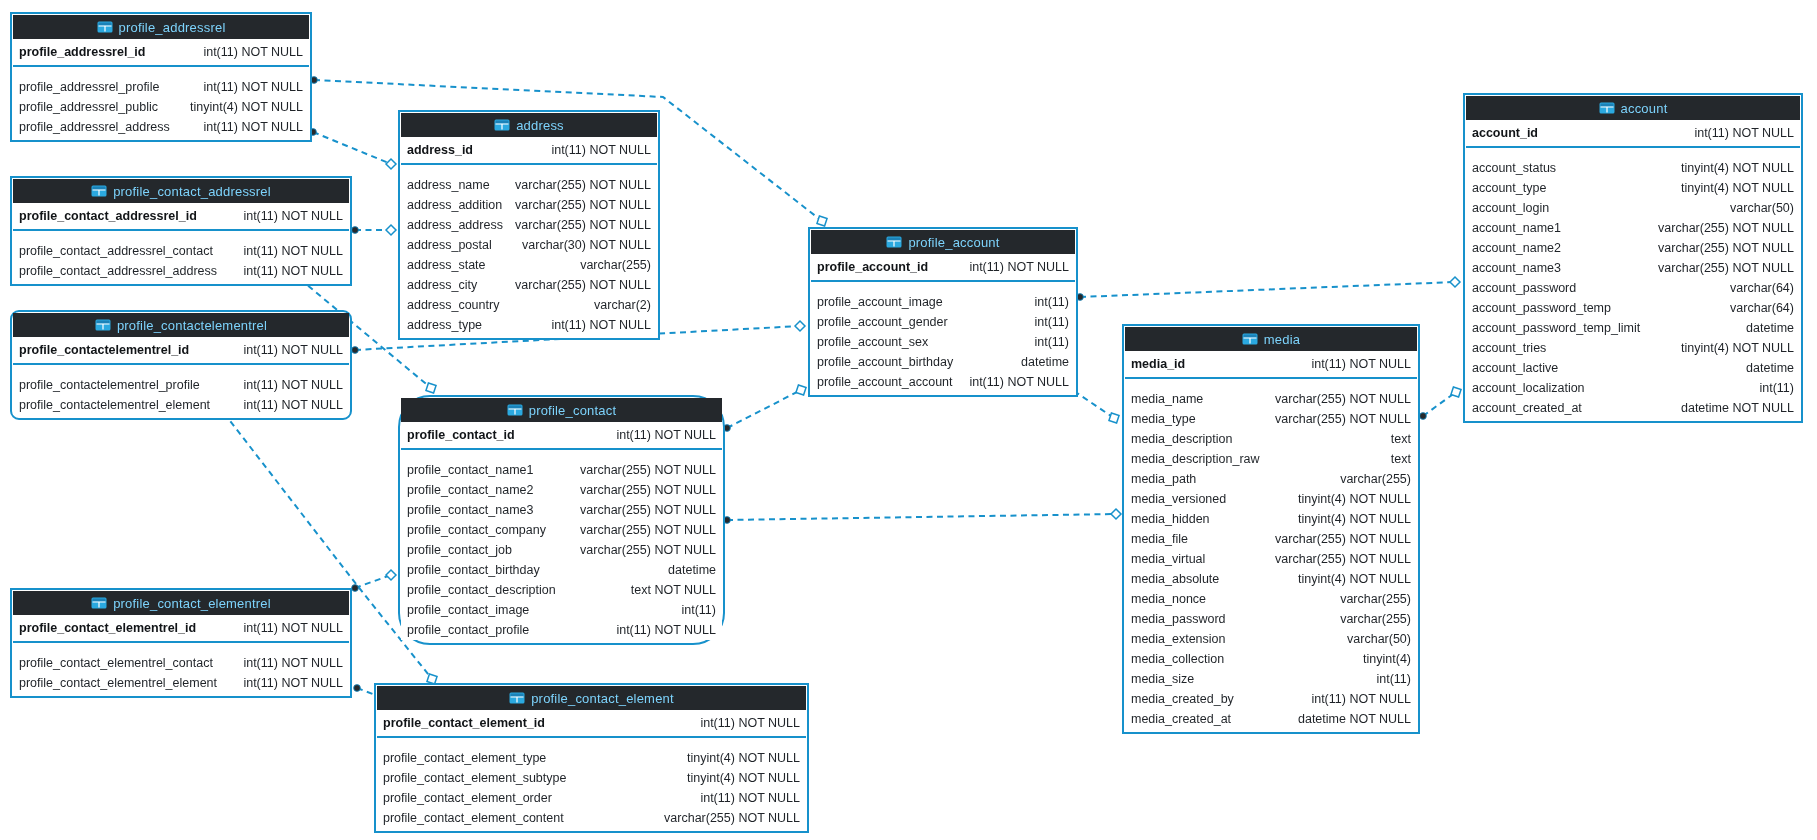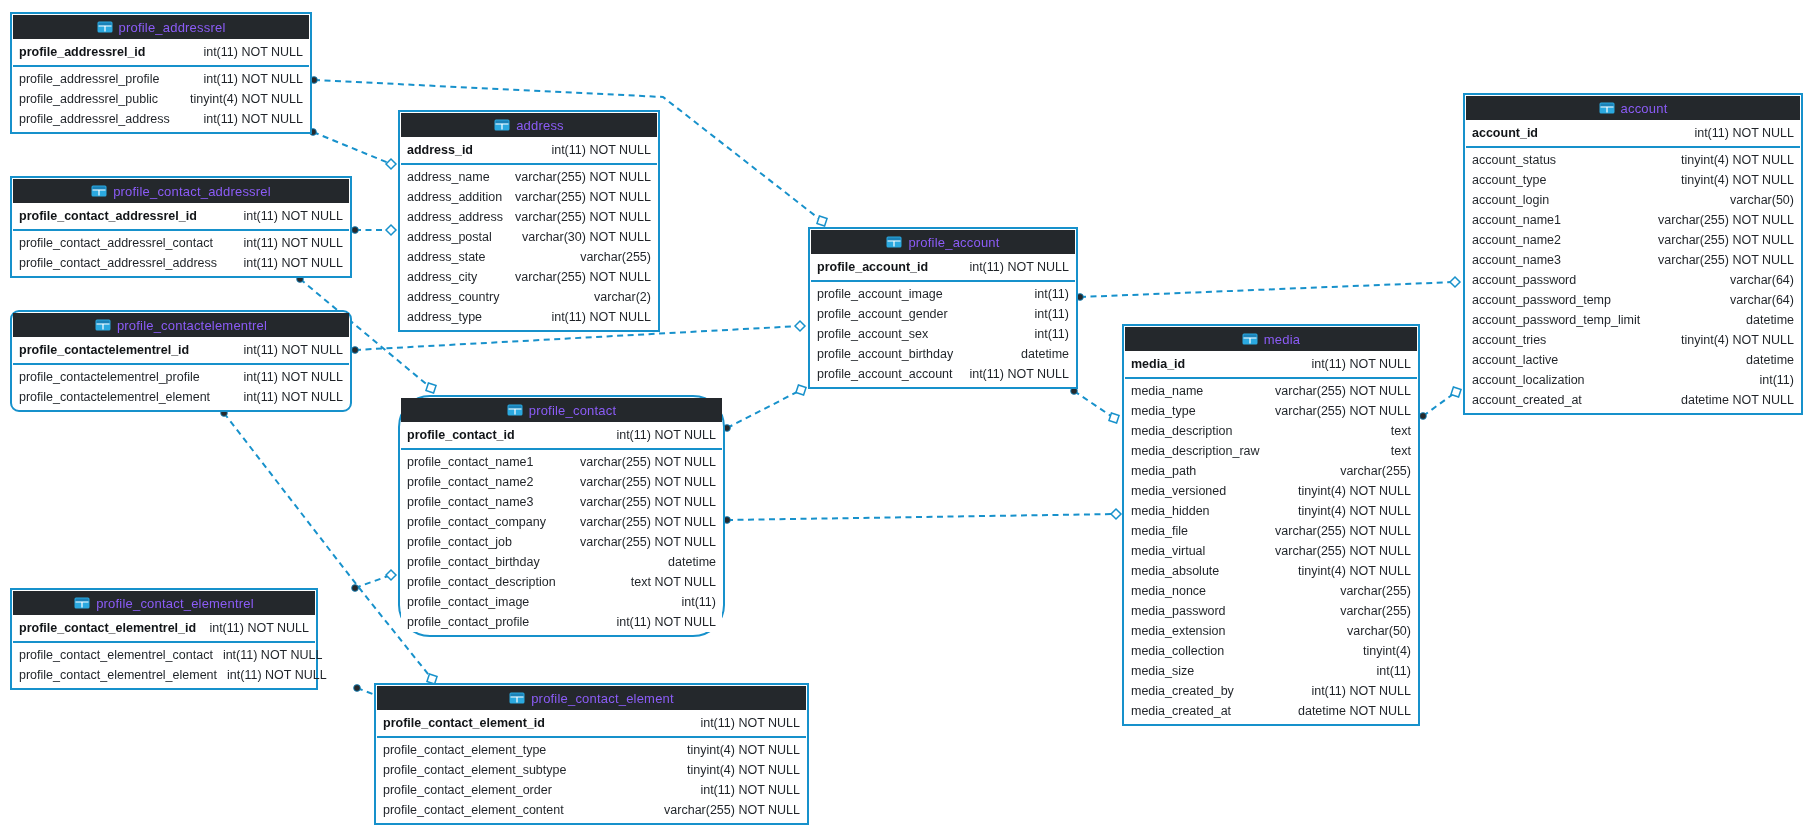--- a/index.html
+++ b/index.html
@@ -8,32 +8,32 @@
     font-family:"Liberation Sans","DejaVu Sans",sans-serif;
     position:relative;overflow:hidden;
   }
   #canvas{position:absolute;left:0;top:0;width:1817px;height:840px;}
   #wires{position:absolute;left:0;top:0;z-index:0;}
   .tbl{
     position:absolute;box-sizing:border-box;background:#ffffff;
     border:2px solid #1791cb;padding:1px;z-index:1;
   }
   .tbl-header{
-    background:#24282c;color:#8b5cf6;height:24px;
+    background:#24282c;color:#7dd3fc;height:24px;
     display:flex;align-items:center;justify-content:center;gap:6px;
     font-size:13px;letter-spacing:.2px;white-space:nowrap;
   }
   .tbl-icon{flex:0 0 auto;display:block;}
   .pk-row{
     height:26px;border-bottom:2px solid #1791cb;background:#fff;
     display:flex;align-items:center;padding:0 6px;
     font-size:12.5px;color:#111417;font-weight:bold;white-space:nowrap;
   }
   .pk-row .col-type{font-weight:normal;color:#1f2328;}
-  .rows{padding:2px 0 2px 0;}
+  .rows{padding:10px 0 2px 0;}
   .col-row{
     height:20px;display:flex;align-items:center;padding:0 6px;
     font-size:12.5px;color:#1f2328;white-space:nowrap;background:#fff;
   }
   .col-name{flex:0 0 auto;}
   .col-type{margin-left:auto;padding-left:10px;text-align:right;}
 </style>
 </head>
 <body>
 
@@ -148,21 +148,21 @@
         <div class="col-row">
           <span class="col-name">profile_contactelementrel_profile</span>
           <span class="col-type">int(11) NOT NULL</span>
         </div>
         <div class="col-row">
           <span class="col-name">profile_contactelementrel_element</span>
           <span class="col-type">int(11) NOT NULL</span>
         </div>
       </div>
     </div>
-    <div class="tbl" style="left: 10px; top: 588px; width: 308px;">
+    <div class="tbl" style="left: 10px; top: 588px; width: 342px;">
       <div class="tbl-header">
         <svg width="16" height="12" class="tbl-icon">
           <rect x="0.5" y="0.5" width="15" height="11" rx="1.5" fill="#2ba9e0"></rect>
           <rect x="1.5" y="1.5" width="13" height="3" fill="#1b82b8"></rect>
           <path d="M1.5 5 H14.5 M8 5 V10.5" stroke="#ffffff" stroke-width="1.2" fill="none"></path>
         </svg>
         <span>profile_contact_elementrel</span>
       </div>
       <div class="pk-row">
         <span class="col-name">profile_contact_elementrel_id</span>

